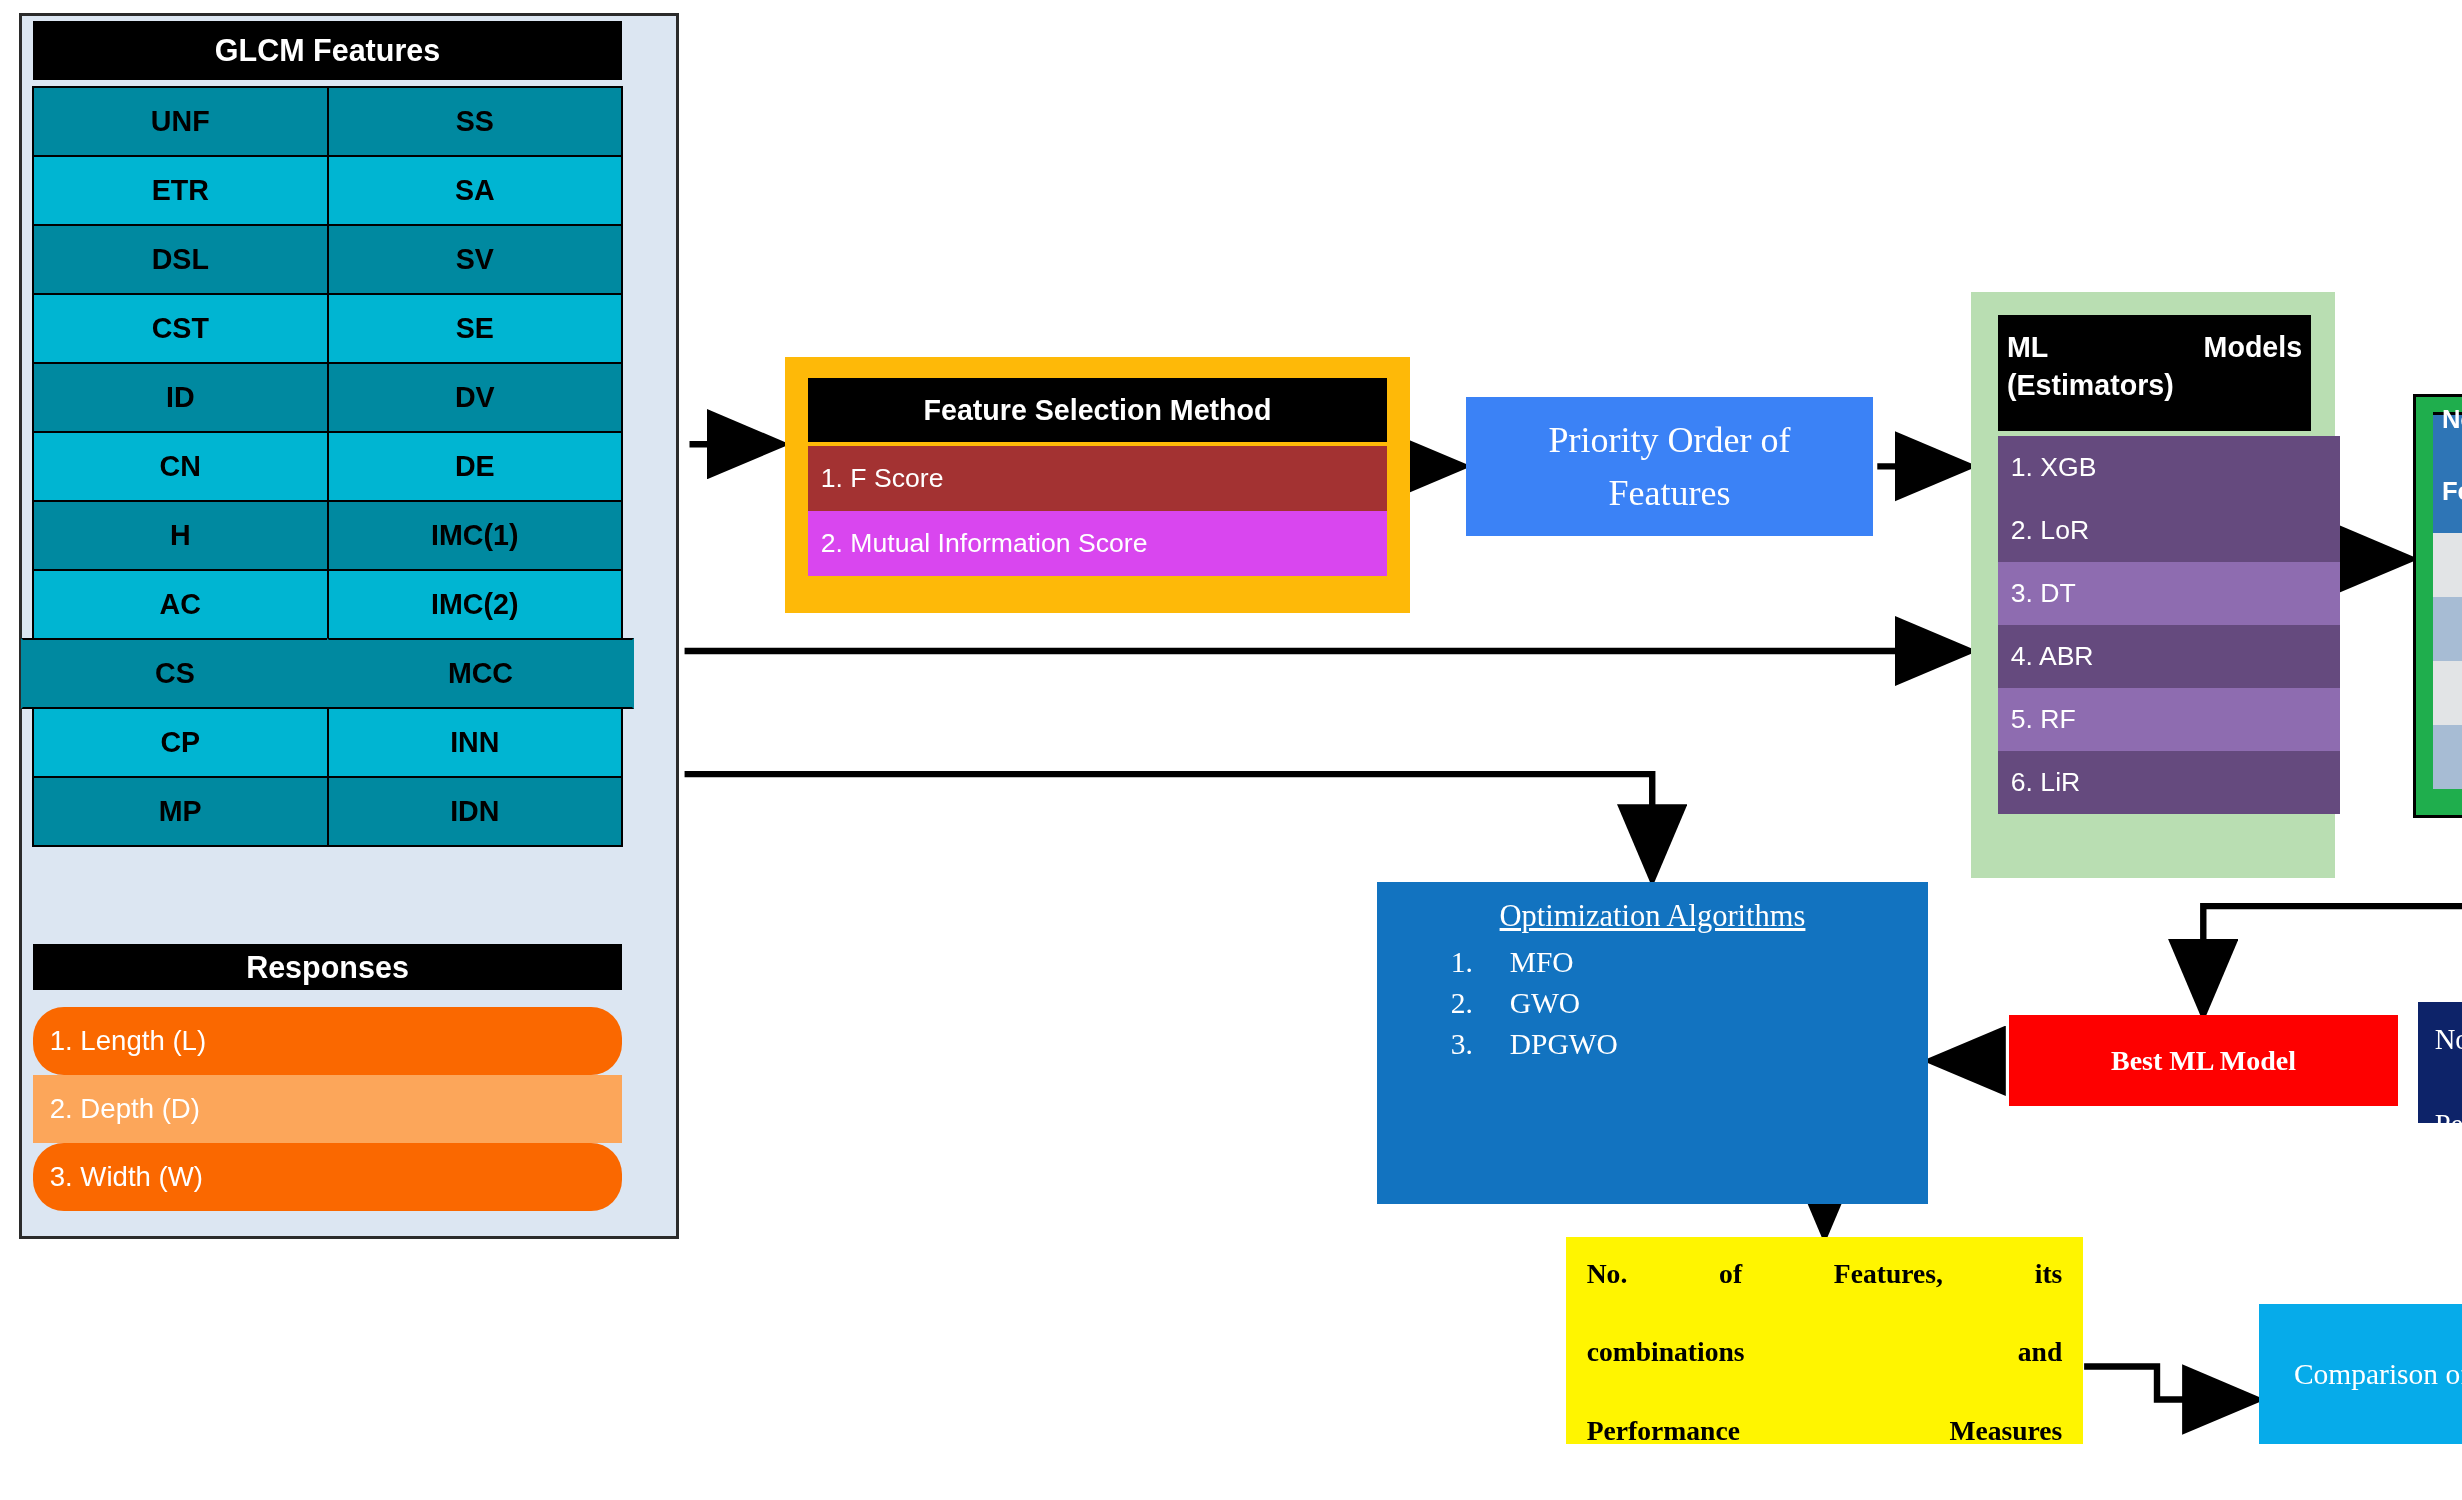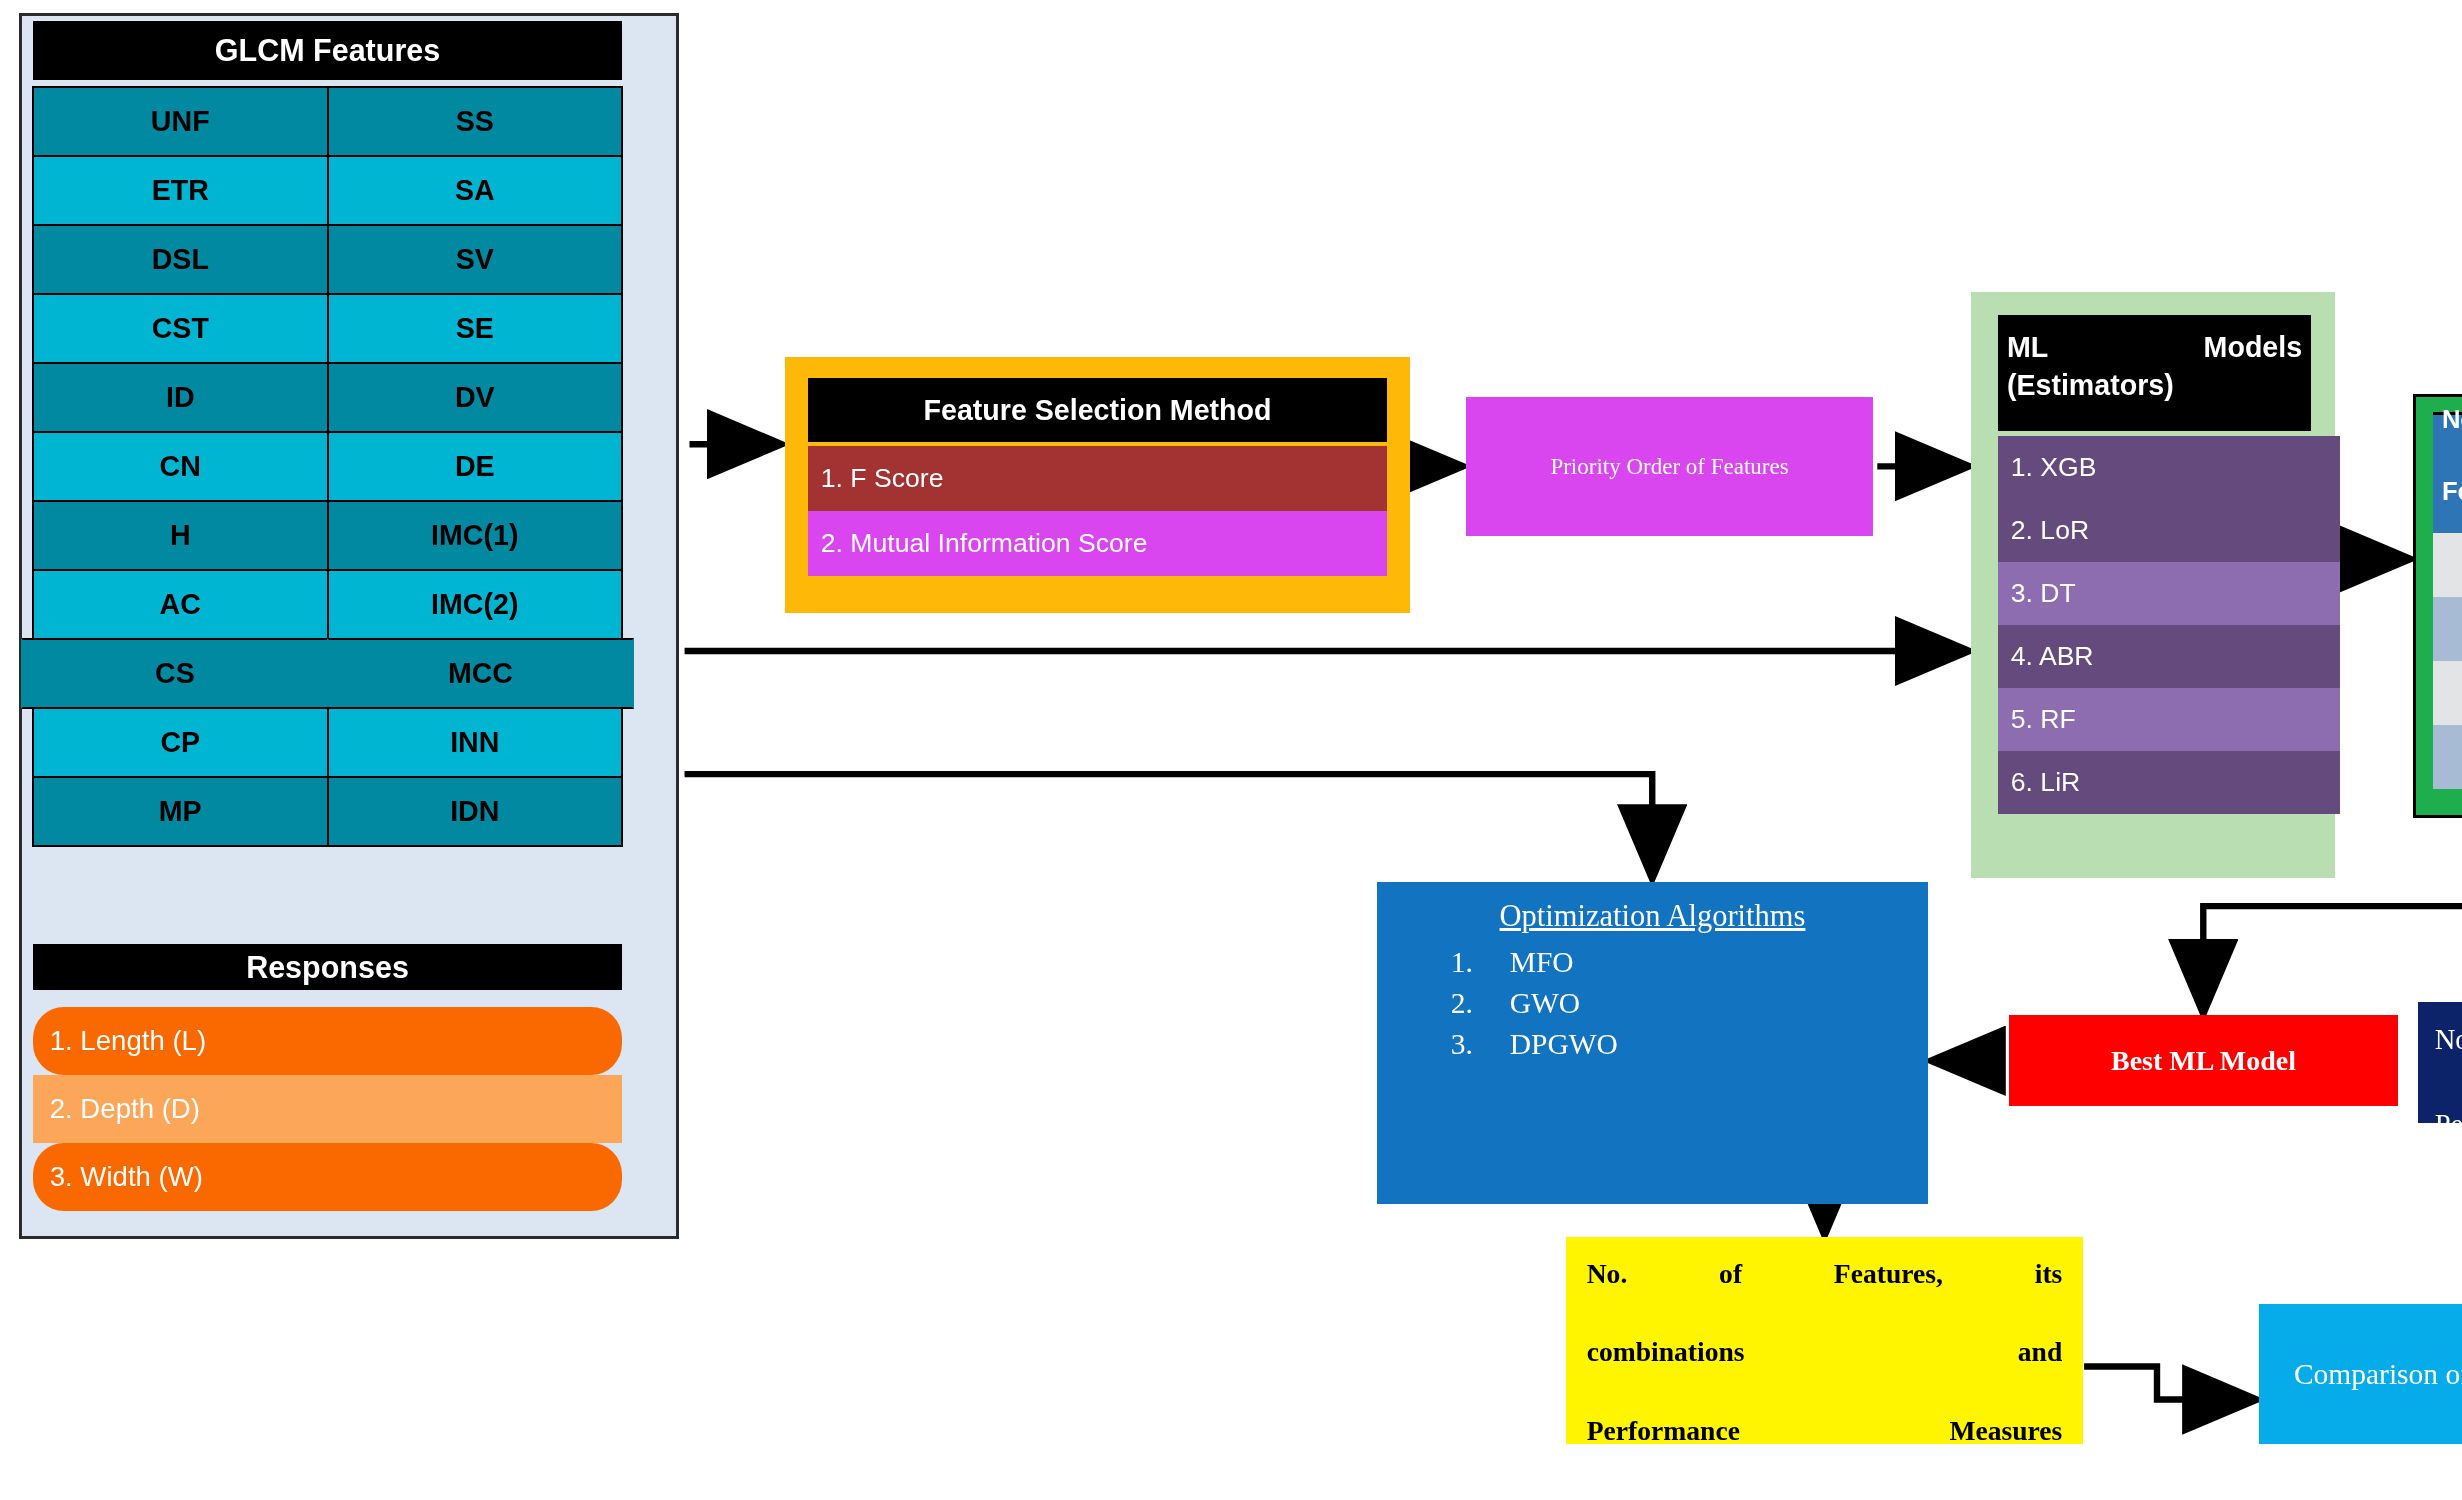--- a/index.html
+++ b/index.html
@@ -34,24 +34,24 @@
   
   #fs-box{left:785px;top:357px;width:625px;height:256px;background:#FEB908;}
   #fs-head{left:808px;top:378px;width:579px;height:64px;font-size:28.6px;}
   #fs-list{left:808px;top:446px;width:579px;}
   .fsrow{height:65px;display:flex;align-items:center;color:#fff;
       font-size:26.6px;padding-left:12.8px;}
   .fs-a{background:#A33232;}
   .fs-b{background:#d946ef;}
 
   
-  #prio-box{left:1466px;top:397px;width:407px;height:139px;background:#d946ef;
+  #prio-box{left:1466px;top:397px;width:407px;height:139px;background:#3b82f6;
       color:#fff;display:flex;align-items:center;justify-content:center;
       text-align:center;font-family:"Liberation Serif",serif;
-      font-size:23px;line-height:1.45;padding:0 17.7px;}
+      font-size:36px;line-height:1.45;padding:0 17.7px;}
 
   
   #ml-box{left:1971px;top:292px;width:364px;height:586px;background:#B9DEB2;}
   #ml-head{left:1998px;top:315px;width:313px;height:116px;font-size:28.6px;
       display:block;padding:12.8px 8.9px 0 8.9px;line-height:1.35;text-align:justify;}
   #ml-head::after{content:"";display:inline-block;width:100%;}
   #ml-list{left:1998px;top:436px;width:342px;}
   .mlrow{height:63px;display:flex;align-items:center;color:#fff;
       font-size:26.6px;padding-left:12.8px;}
   .ml-a{background:#654A7E;}

